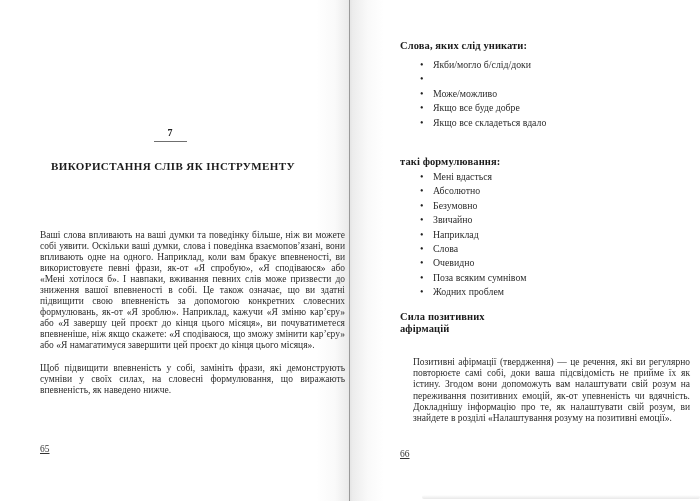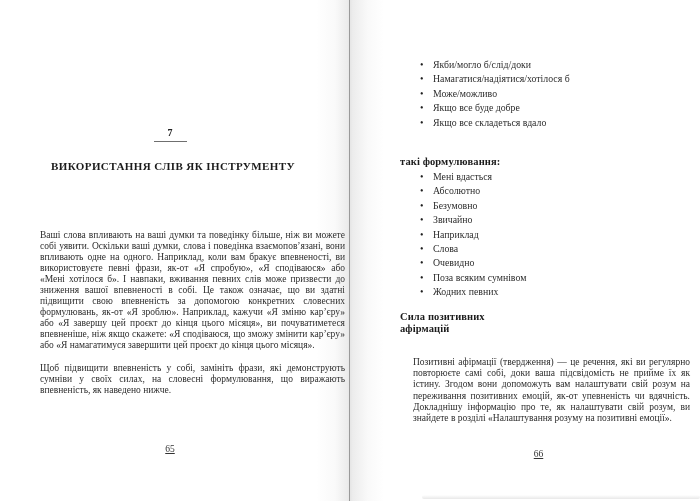--- a/index.html
+++ b/index.html
@@ -103,21 +103,20 @@
     font-size: 9.5px;
     line-height: 11px;
     text-align: justify;
     color: #2c2c2c;
   }
   .lp-body p { margin: 0 0 12px 0; }
   .page-number {
     position: absolute;
     font-size: 9.5px;
     color: #333;
-    text-align: center;
     text-decoration: underline;
   }
   .pn-left  { top: 444px; left: 40px; width: 260px; }
   .pn-right { top: 449px; left: 49px; width: 277px; }
 
   
   .rp-block {
     position: absolute;
     left: 49px;
     width: 277px;
@@ -178,29 +177,29 @@
     </h1>
     <div class="lp-body">
       <p>Ваші слова впливають на ваші думки та поведінку більше, ніж ви можете собі уявити. Оскільки ваші думки, слова і поведінка взаємопов’язані, вони впливають одне на одного. Наприклад, коли вам бракує впевненості, ви використовуєте певні фрази, як-от «Я спробую», «Я сподіваюся» або «Мені хотілося б». І навпаки, вживання певних слів може призвести до зниження вашої впевненості в собі. Це також означає, що ви здатні підвищити свою впевненість за допомогою конкретних словесних формулювань, як-от «Я зроблю». Наприклад, кажучи «Я зміню кар’єру» або «Я завершу цей проєкт до кінця цього місяця», ви почуватиметеся впевненіше, ніж якщо скажете: «Я сподіваюся, що зможу змінити кар’єру» або «Я намагатимуся завершити цей проєкт до кінця цього місяця».</p>
       <p>Щоб підвищити впевненість у собі, замініть фрази, які демонструють сумніви у своїх силах, на словесні формулювання, що виражають впевненість, як наведено нижче.</p>
     </div>
     <div class="page-number pn-left">65</div>
   </div>
 
   <div class="page page-right">
 
+    <h2 class="rp-block rp-heading" id="rp-avoid-heading">Слова, яких слід уникати:</h2>
 
     <ul class="rp-block bullet-list" id="rp-avoid-list">
       <li>
           <span class="dot">•</span>
           <span>Якби/могло б/слід/доки</span>
         </li>
       <li>
           <span class="dot">•</span>
-          <span>Намагатися/надіятися/хотілося б</span>
         </li>
       <li>
           <span class="dot">•</span>
           <span>Може/можливо</span>
         </li>
       <li>
           <span class="dot">•</span>
           <span>Якщо все буде добре</span>
         </li>
       <li>
@@ -242,21 +241,21 @@
       <li>
           <span class="dot">•</span>
           <span>Очевидно</span>
         </li>
       <li>
           <span class="dot">•</span>
           <span>Поза всяким сумнівом</span>
         </li>
       <li>
           <span class="dot">•</span>
-          <span>Жодних певних</span>
+          <span>Жодних проблем</span>
         </li>
     </ul>
 
     <h2 class="rp-block rp-heading" id="rp-affirm-heading">
       <span>Сила позитивних</span><br>
       <span>афірмацій</span>
     </h2>
 
     <p class="rp-block rp-para" id="rp-affirm-para">Позитивні афірмації (твердження) — це речення, які ви регулярно повторюєте самі собі, доки ваша підсвідомість не прийме їх як істину. Згодом вони допоможуть вам налаштувати свій розум на переживання позитивних емоцій, як-от упевненість чи вдячність. Докладнішу інформацію про те, як налаштувати свій розум, ви знайдете в розділі «Налаштування розуму на позитивні емоції».</p>
 

